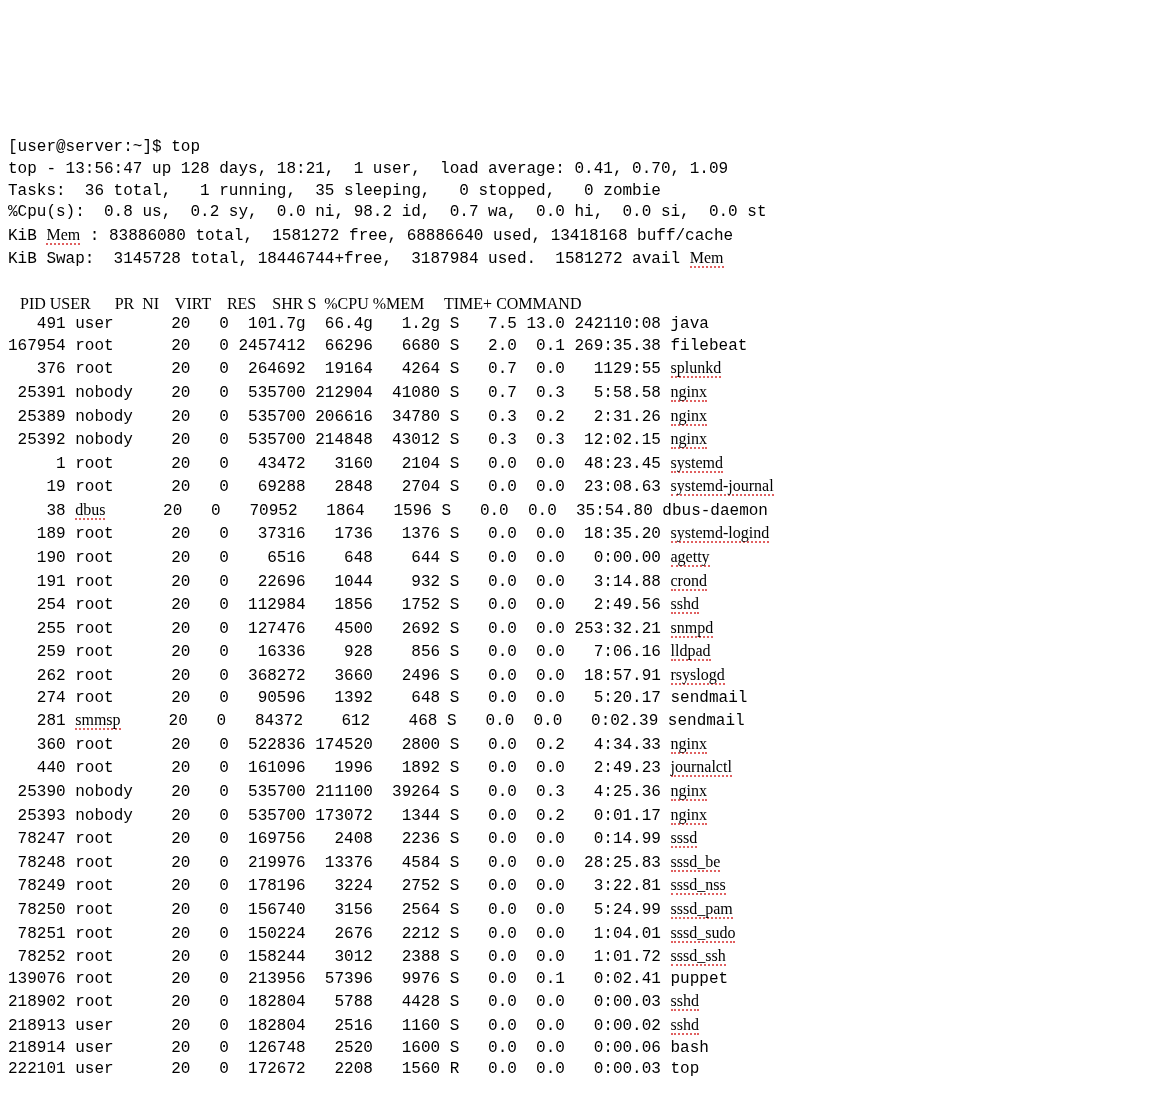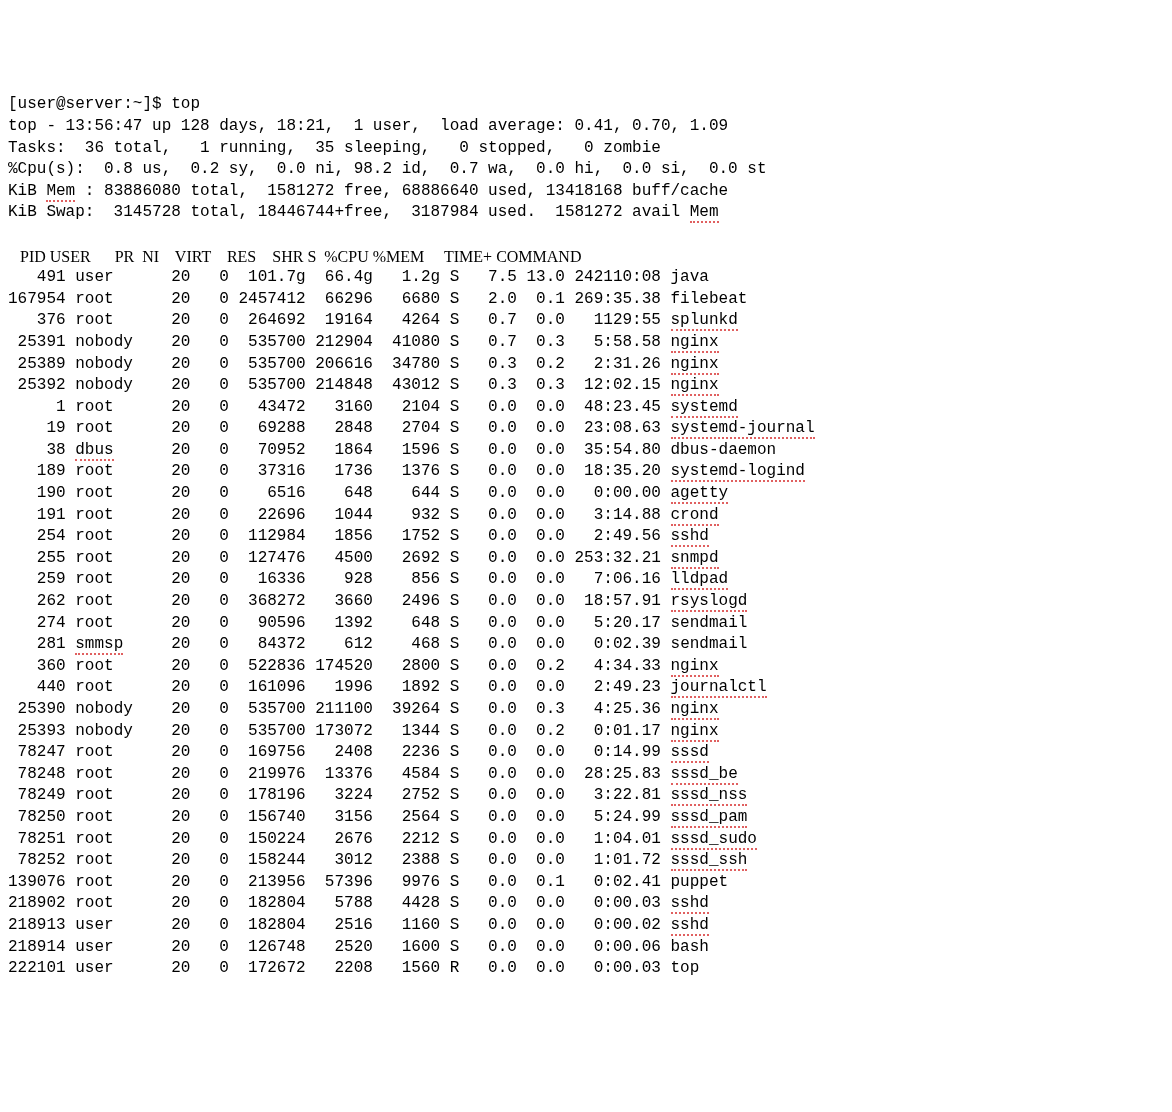--- a/index.html
+++ b/index.html
@@ -7,23 +7,25 @@
       padding: 8px;
       font-family: 'Menlo', 'Consolas', 'Courier New', monospace;
       font-size: 16px;
       line-height: 1.35;
       background: #ffffff;
       color: #000000;
       white-space: pre;
     }
     .underline-dots {
       border-bottom: 2px dotted #e06060;
+      font-family: Liberation Serif, serif;
     }
     #terminal-output {
       font-family: inherit;
+      margin-top: 43px;
     }
     .header-line {
       white-space: pre;
     }
     .table-header {
       white-space: pre;
       font-family: Liberation Serif, serif;
     }
     .process-row {
       white-space: pre;

